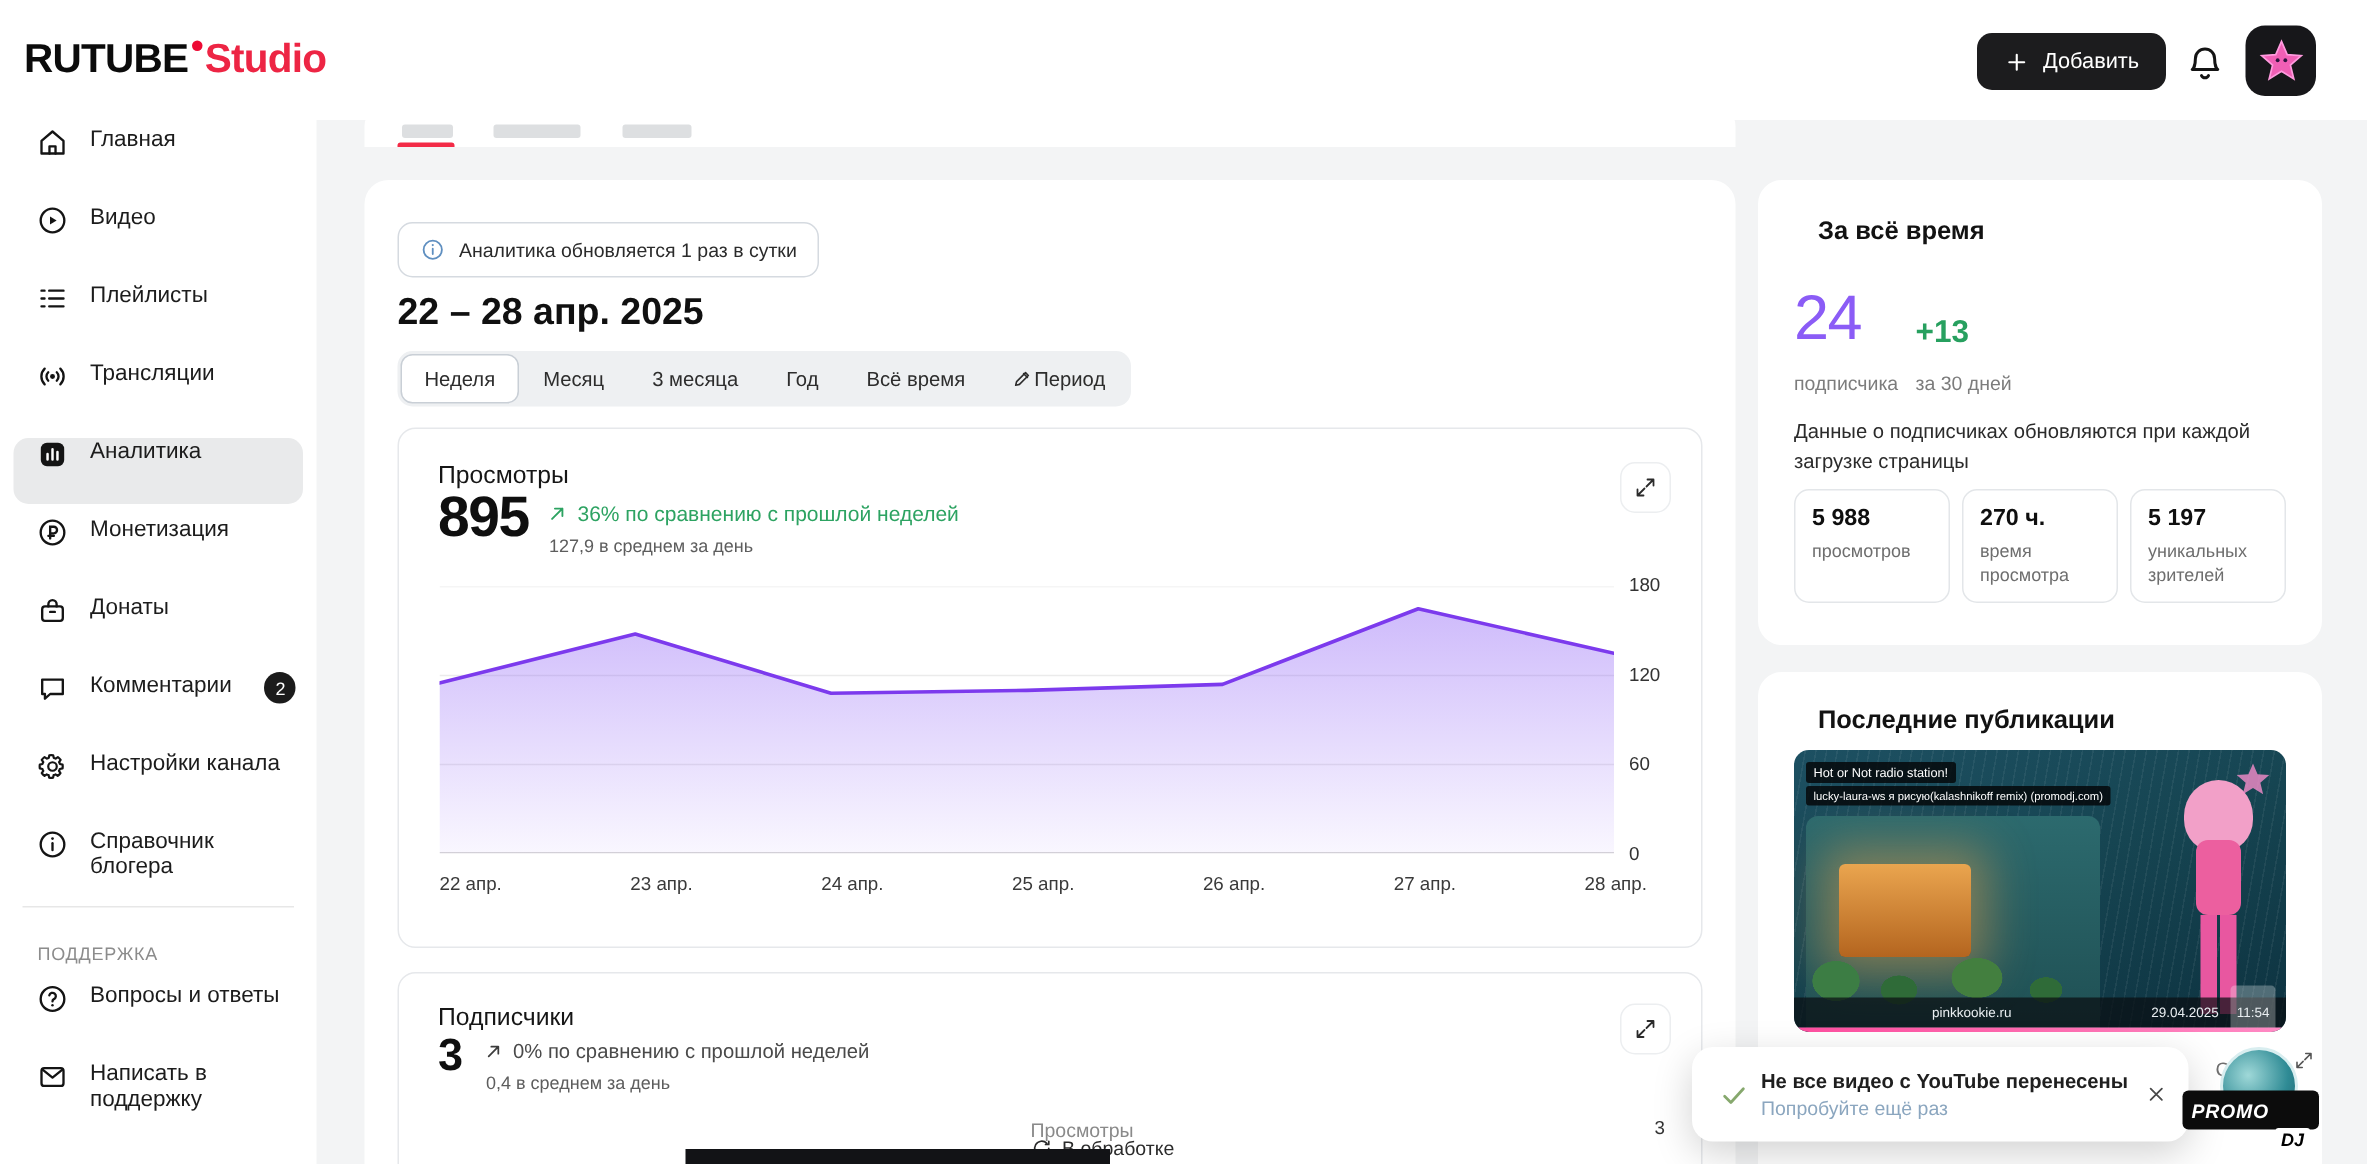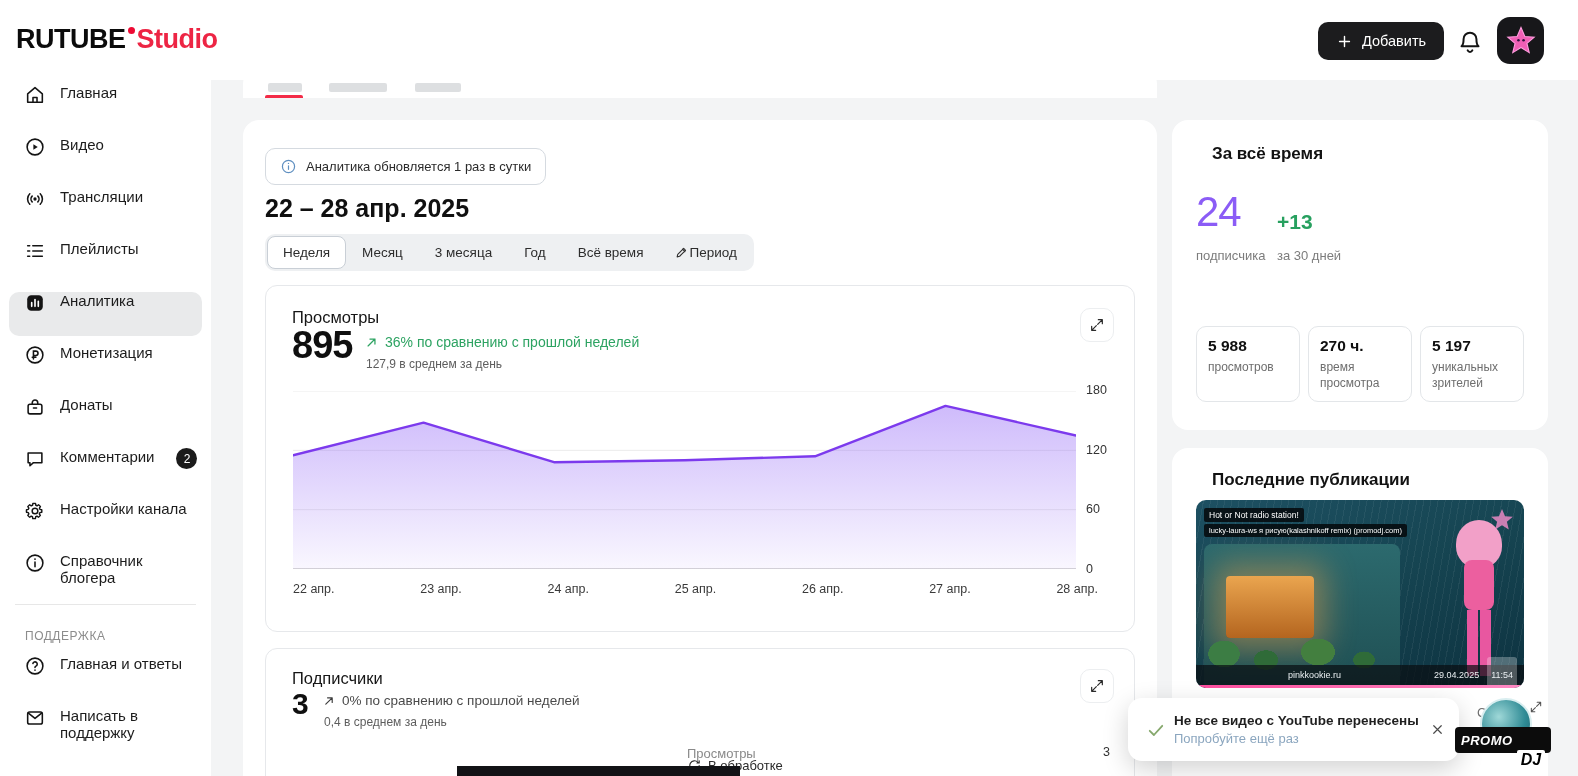--- a/index.html
+++ b/index.html
@@ -129,21 +129,21 @@
            box-shadow:0 8px 26px rgba(0,0,0,0.18); z-index:30; display:flex; align-items:center; padding:0 40px 0 18px; gap:8px; }
   .toast-check { color:#86a86d; flex:none; display:flex; }
   .toast-title { font-size:13.5px; font-weight:700; color:#1f1f1f; white-space:nowrap; }
   .toast-action { font-size:13px; color:#8ba6bf; margin-top:3px; cursor:pointer; }
   .toast-close { position:absolute; right:13px; top:22px; width:18px; height:18px; background:none; border:none;
                  color:#4a4a4a; cursor:pointer; display:flex; align-items:center; justify-content:center; }
 
   .promodj { position:absolute; left:1455px; top:727px; height:26px; background:#0c0c0c; border-radius:4px;
              display:flex; align-items:center; gap:4px; padding:0 6px; z-index:31; font-style:italic; font-weight:700; }
   .promodj-main { color:#fff; font-size:13px; letter-spacing:0.5px; }
-  .promodj-dj { background:#fff; color:#000; font-size:16px; padding:1px 4px; border-radius:2px;margin-top:39px; }
+  .promodj-dj { background:#fff; color:#000; font-size:12px; padding:1px 4px; border-radius:2px;margin-top:39px; }
 
   
   .bottom-views-label { position:absolute; left:687px; top:746px; font-size:13px; color:#8a8a8a; z-index:15; }
   .bottom-processing { position:absolute; left:687px; top:758px; display:flex; align-items:center; gap:6px;
                        font-size:13px; color:#2b2b2b; z-index:15; }
   .bottom-bar { position:absolute; left:457px; top:766px; width:283px; height:10px; background:#121316; z-index:15; }
 
   svg { display:block; }
 </style>
 </head>
@@ -199,35 +199,35 @@
             <path d="M10.2 9.1l4.8 2.9-4.8 2.9z" fill="currentColor" stroke="none"></path>
           </svg>
         </span>
         <span class="side-label">Видео</span>
 
       </div>
 
       <div class="side-item">
         <span class="side-icon">
           <svg viewBox="0 0 24 24" width="22" height="22" fill="none" stroke="currentColor" stroke-width="1.7" stroke-linecap="round">
+            <path d="M4 6.3h2.2M4 12h2.2M4 17.7h2.2M9.6 6.3H20M9.6 12H20M9.6 17.7H20"></path>
+          </svg>
+        </span>
+        <span class="side-label">Плейлисты</span>
+
+      </div>
+
+      <div class="side-item">
+        <span class="side-icon">
+          <svg viewBox="0 0 24 24" width="22" height="22" fill="none" stroke="currentColor" stroke-width="1.7" stroke-linecap="round">
             <circle cx="12" cy="12" r="1.8" fill="currentColor" stroke="none"></circle>
             <path d="M8.9 15.1a4.4 4.4 0 0 1 0-6.2M15.1 8.9a4.4 4.4 0 0 1 0 6.2M6.3 17.7a8 8 0 0 1 0-11.4M17.7 6.3a8 8 0 0 1 0 11.4"></path>
           </svg>
         </span>
         <span class="side-label">Трансляции</span>
-
-      </div>
-
-      <div class="side-item">
-        <span class="side-icon">
-          <svg viewBox="0 0 24 24" width="22" height="22" fill="none" stroke="currentColor" stroke-width="1.7" stroke-linecap="round">
-            <path d="M4 6.3h2.2M4 12h2.2M4 17.7h2.2M9.6 6.3H20M9.6 12H20M9.6 17.7H20"></path>
-          </svg>
-        </span>
-        <span class="side-label">Плейлисты</span>
 
       </div>
 
       <div class="side-item active">
         <span class="side-icon">
           <svg viewBox="0 0 24 24" width="22" height="22">
             <rect x="3.5" y="3.5" width="17" height="17" rx="4.5" fill="currentColor"></rect>
             <path d="M8.4 15.6v-4M12 15.6V8.2M15.6 15.6v-5.4" stroke="#fff" stroke-width="1.8" stroke-linecap="round" fill="none"></path>
           </svg>
         </span>
@@ -295,21 +295,21 @@
   <nav>
 
       <div class="side-item">
         <span class="side-icon">
           <svg viewBox="0 0 24 24" width="22" height="22" fill="none" stroke="currentColor" stroke-width="1.7" stroke-linecap="round">
             <circle cx="12" cy="12" r="8.6"></circle>
             <path d="M9.7 9.3a2.4 2.4 0 1 1 3.3 2.8c-.7.3-1 .8-1 1.6"></path>
             <circle cx="12" cy="16.5" r="0.9" fill="currentColor" stroke="none"></circle>
           </svg>
         </span>
-        <span class="side-label">Главная и ответы</span>
+        <span class="side-label">Вопросы и ответы</span>
       </div>
 
       <div class="side-item">
         <span class="side-icon">
           <svg viewBox="0 0 24 24" width="22" height="22" fill="none" stroke="currentColor" stroke-width="1.7" stroke-linecap="round" stroke-linejoin="round">
             <rect x="4" y="5.5" width="16" height="13" rx="2"></rect>
             <path d="M4.8 6.6 12 12.4l7.2-5.8"></path>
           </svg>
         </span>
         <span class="side-label">Написать в поддержку</span>
@@ -444,20 +444,21 @@
     <div class="subs-axis-label">3</div>
   </div>
 </section>
 
 <section class="alltime-card">
   <div class="card-title">За всё время</div>
   <div class="subs-value">24</div>
   <div class="subs-delta">+13</div>
   <div class="subs-label">подписчика</div>
   <div class="delta-label">за 30 дней</div>
+  <div class="alltime-note">Данные о подписчиках обновляются при каждой загрузке страницы</div>
   <div class="stats-row">
 
       <div class="stat-box">
         <div class="stat-value">5 988</div>
         <div class="stat-label">просмотров</div>
       </div>
 
       <div class="stat-box">
         <div class="stat-value">270 ч.</div>
         <div class="stat-label">время просмотра</div>

